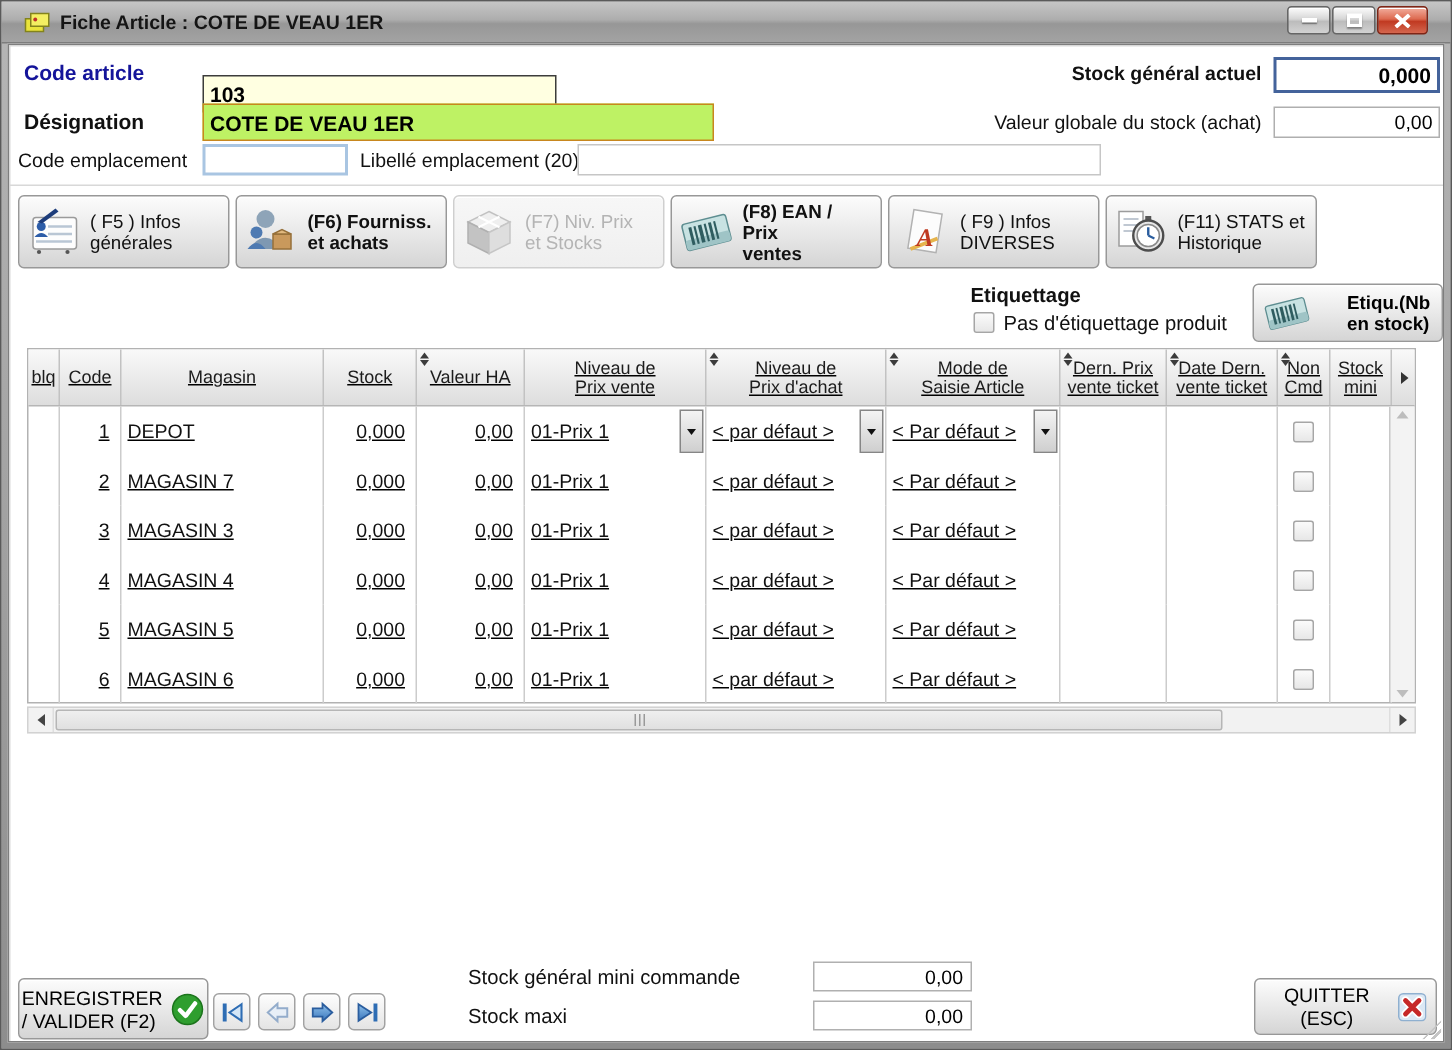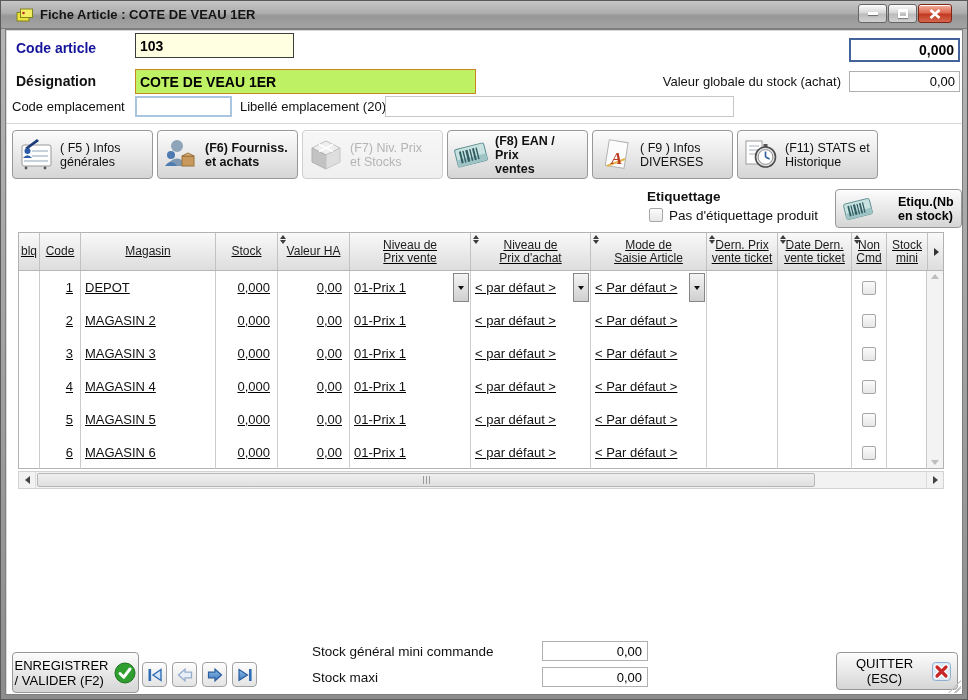--- a/index.html
+++ b/index.html
@@ -22,21 +22,21 @@
   
   .client { position:absolute; top:28px; left:4px; right:4px; bottom:4px; background:#fff;
     border:1px solid #7e7e7e; box-shadow:inset 1px 1px 0 #d9d9d9; }
   .abs { position:absolute; }
   .lbl { font-size:13px; color:#111; white-space:nowrap; }
   .lbl.b { font-weight:bold; font-size:14px; }
   .navy { color:#14149a; }
   .field { border:1px solid #bdbdbd; background:#fff; font-size:13px; display:flex; align-items:center; padding:0 4px; }
   .field.num { justify-content:flex-end; }
 
-  #code-article-field { left:129px; top:3px; width:159px; height:25px; background:#ffffe1; border:1.5px solid #3c3c3c; font-weight:bold; font-size:14px; }
+  #code-article-field { left:129px; top:20px; width:236px; height:25px; background:#ffffe1; border:1.5px solid #3c3c3c; font-weight:bold; font-size:14px; }
   #designation-field { left:129px; top:39px; width:341px; height:25px; background:#bef264; border:1px solid #c8871e; font-weight:bold; font-size:14px; }
   #code-emplacement-field { left:129px; top:66px; width:97px; height:21px; border:2px solid #a9c5e2; }
   #libelle-emplacement-field { left:379px; top:66px; width:349px; height:21px; border:1px solid #c6c6c6; }
   #stock-general-field { left:843px; top:8px; width:111px; height:24px; border:2px solid #44639b; font-weight:bold; font-size:14px; }
   #valeur-globale-field { left:843px; top:41px; width:111px; height:21px; border:1px solid #afafaf; }
   .rlabel { position:absolute; width:275px; text-align:right; }
   .sep { position:absolute; left:0; right:0; top:93px; height:1px; background:#d8d8d8; }
 
   
   .tbtn { position:absolute; top:100px; width:141px; height:49px; border:1px solid #989898; border-radius:4px;
@@ -142,20 +142,21 @@
     <div class="abs field" id="code-article-field">103</div>
 
     <span class="abs lbl b" style="left:10px;top:43px">Désignation</span>
     <div class="abs field" id="designation-field">COTE DE VEAU 1ER</div>
 
     <span class="abs lbl" style="left:6px;top:69px">Code emplacement</span>
     <div class="abs field" id="code-emplacement-field"></div>
     <span class="abs lbl" style="left:234px;top:69px">Libellé emplacement (20)</span>
     <div class="abs field" id="libelle-emplacement-field"></div>
 
+    <span class="rlabel lbl" style="left:560px;top:11px;font-weight:bold">Stock général actuel</span>
     <div class="abs field num" id="stock-general-field">0,000</div>
     <span class="rlabel lbl" style="left:560px;top:44px">Valeur globale du stock (achat)</span>
     <div class="abs field num" id="valeur-globale-field">0,00</div>
 
     <div class="sep"></div>
 
     <div class="tbtn" style="left:6px">
       <span class="ticon">
         <svg width="38" height="36" viewBox="0 0 38 36">
           <rect x="5" y="8" width="29" height="21" rx="2" fill="#fdfdfd" stroke="#9a9a9a"></rect>
@@ -329,21 +330,21 @@
         <div class="td c9"></div>
         <div class="td c10 center">
             <span class="cbox"></span>
           </div>
         <div class="td c11"></div>
       </div>
 
       <div class="tr">
         <div class="td c0"></div>
         <div class="td c1 num">2</div>
-        <div class="td c2">MAGASIN 2</div>
+        <div class="td c2">MAGASIN 7</div>
         <div class="td c3 num">0,000</div>
         <div class="td c4 num">0,00</div>
         <div class="td c5">01-Prix 1</div>
         <div class="td c6">&lt; par défaut &gt;</div>
         <div class="td c7">&lt; Par défaut &gt;</div>
         <div class="td c8"></div>
         <div class="td c9"></div>
         <div class="td c10 center">
             <span class="cbox"></span>
           </div>

